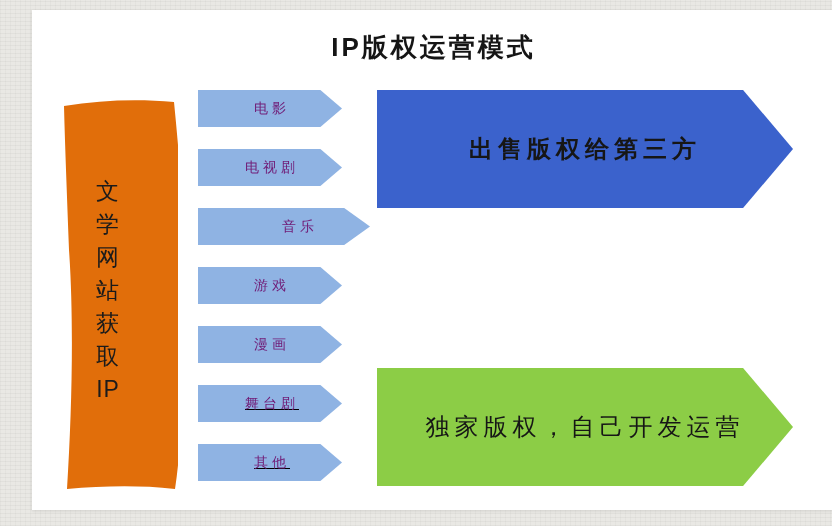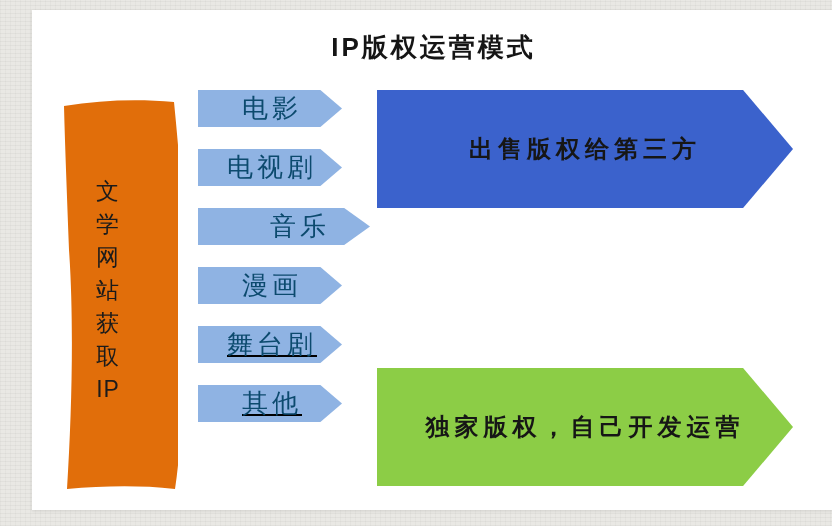--- a/index.html
+++ b/index.html
@@ -39,33 +39,33 @@
   }
   .source-label span{display:block;}
   
   .channels{position:absolute;left:166px;top:80px;width:144px;}
   .channel{
     position:relative;width:144px;height:37px;margin-bottom:22px;
     clip-path:polygon(0 0, 85% 0, 100% 50%, 85% 100%, 0 100%);
     display:flex;align-items:center;justify-content:center;
   }
   .channel .channel-label{
-    font-size:26px;letter-spacing:4px;color:#0c4a6e;
+    font-size:14px;letter-spacing:4px;color:#701a75;
     padding-left:4px;white-space:nowrap;
   }
   
   .modes{position:absolute;left:345px;top:80px;width:416px;height:406px;}
   .mode{
     position:absolute;left:0;width:416px;height:118px;
     clip-path:polygon(0 0, 88% 0, 100% 50%, 88% 100%, 0 100%);
     display:flex;align-items:center;justify-content:center;
   }
   .mode-0{top:0;font-weight:bold;}
   .mode-1{top:141px;}
-  .mode-2{top:278px;font-weight:bold;}
+  .mode-2{top:278px;}
   .mode .mode-label{
     font-size:24px;letter-spacing:5px;color:#161616;white-space:nowrap;
   }
 </style>
 </head>
 <body>
 
 <div class="stage">
   <div class="panel">
 
@@ -95,20 +95,23 @@
       <div class="channel" style="background: rgb(143, 179, 227);">
         <span class="channel-label">电影</span>
       </div>
       <div class="channel" style="background: rgb(143, 179, 227);">
         <span class="channel-label">电视剧</span>
       </div>
       <div class="channel" style="background: rgb(143, 179, 227); padding-left: 28px;">
         <span class="channel-label">音乐</span>
       </div>
       <div class="channel" style="background: rgb(143, 179, 227);">
+        <span class="channel-label">游戏</span>
+      </div>
+      <div class="channel" style="background: rgb(143, 179, 227);">
         <span class="channel-label">漫画</span>
       </div>
       <div class="channel" style="background: rgb(143, 179, 227); text-decoration: underline;">
         <span class="channel-label">舞台剧</span>
       </div>
       <div class="channel" style="background: rgb(143, 179, 227); text-decoration: underline;">
         <span class="channel-label">其他</span>
       </div>
     </div>
 

